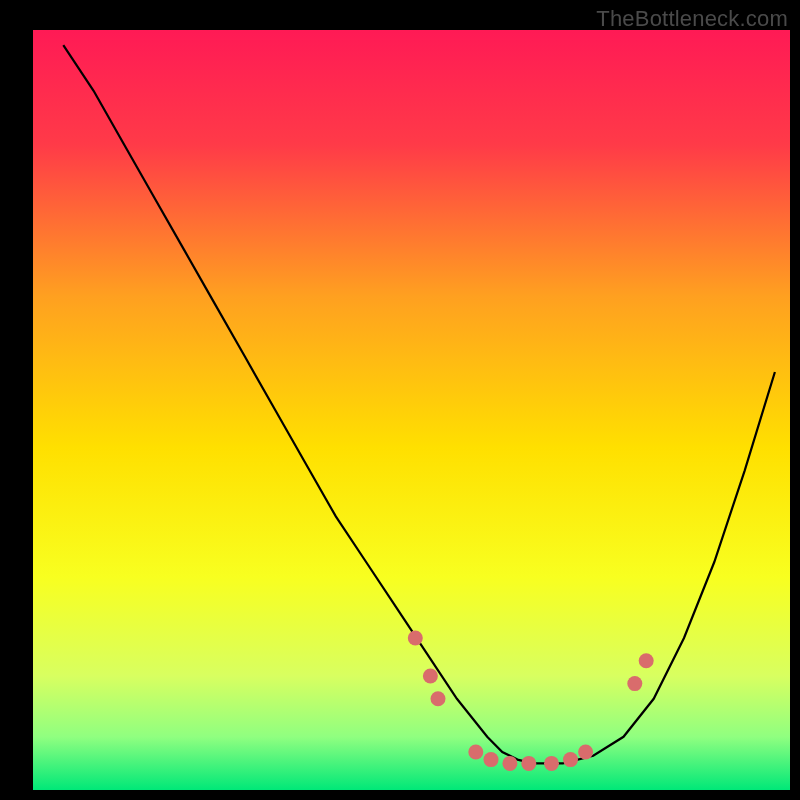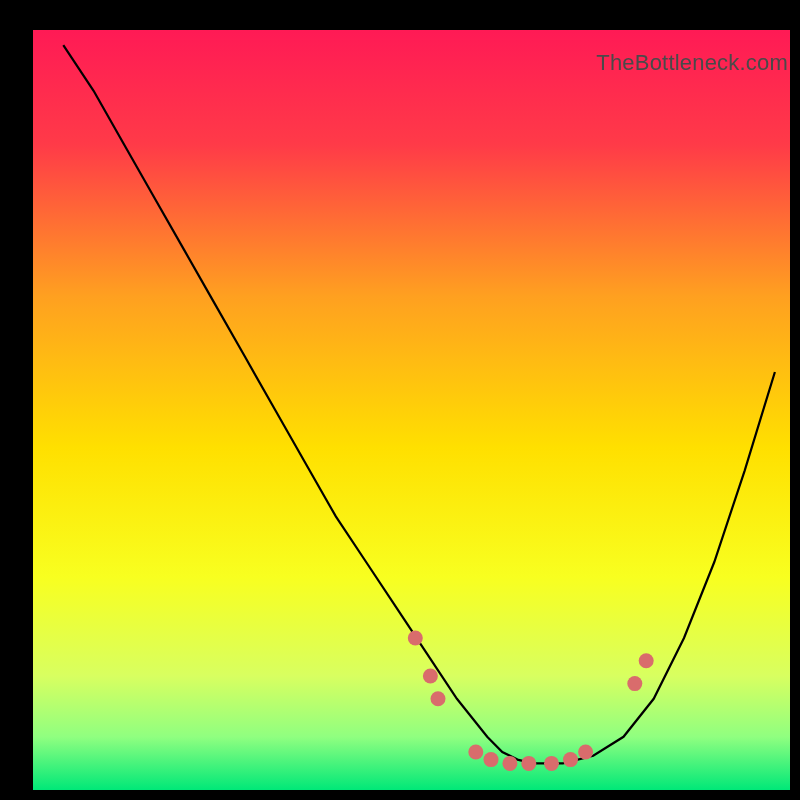--- a/index.html
+++ b/index.html
@@ -20,21 +20,20 @@
   }
   .watermark {
     position: absolute;
     top: 6px;
     right: 12px;
     color: #4a4a4a;
     font-size: 22px;
     font-weight: 500;
     z-index: 10;
     letter-spacing: 0.2px;
-    margin-top: 44px;
   }
   svg { display: block; }
 </style>
 </head>
 <body>
 
 <div class="chart-container">
   <svg width="800" height="800" viewBox="0 0 800 800">
     <defs>
       <linearGradient id="bg-grad" x1="0" y1="0" x2="0" y2="1">

